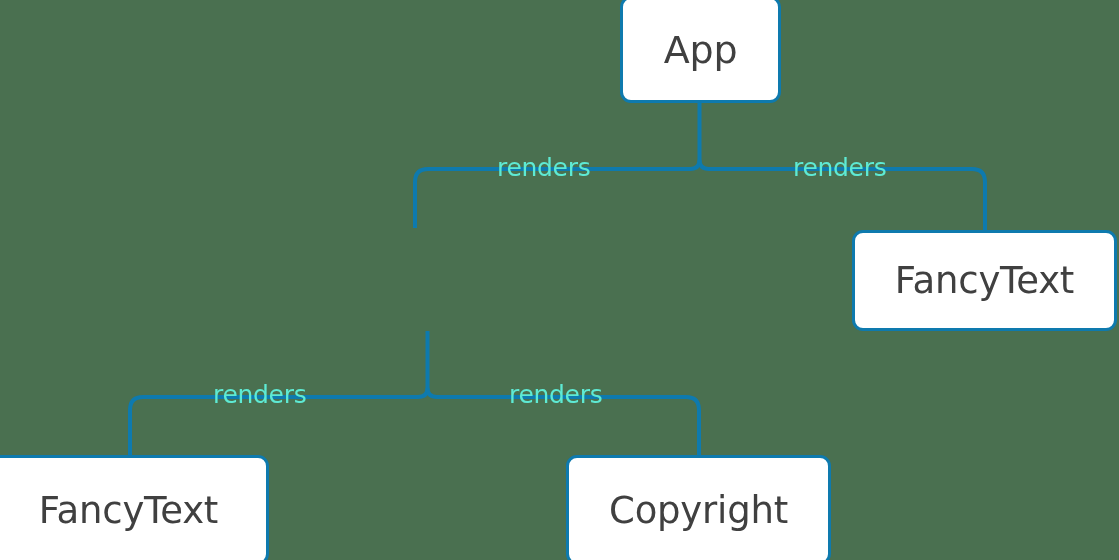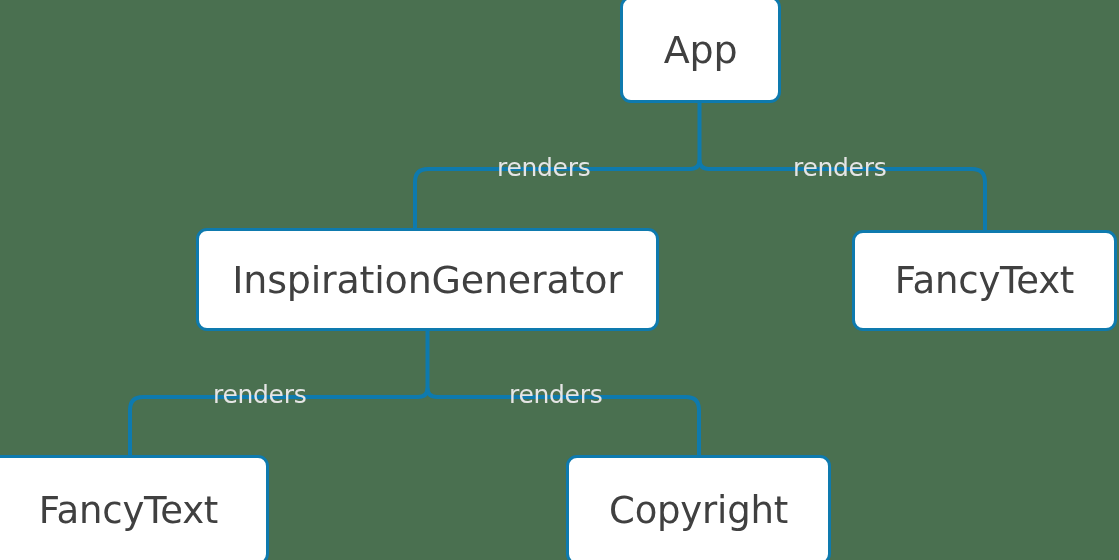--- a/index.html
+++ b/index.html
@@ -42,21 +42,21 @@
     font-weight: 400;
     letter-spacing: -0.2px;
     white-space: nowrap;
     line-height: 1;
   }
   .node-label.small-node {
     font-size: 37px;
   }
   .edge-label {
     position: absolute;
-    color: #e5e5e5;
+    color: #5eead4;
     font-size: 25px;
     font-weight: 500;
     white-space: nowrap;
     line-height: 1;
     z-index: 4;
     letter-spacing: -0.3px;
   }
 
   
   #node-app        { left: 620px; top: -4px;  width: 161px; height: 107px; }
@@ -95,23 +95,20 @@
       <path d="M 418 397 L 143 397 Q 130 397 130 410 L 130 456"></path>
 
       <path d="M 437 397 L 686 397 Q 699 397 699 410 L 699 456"></path>
     </g>
   </svg>
 
   <div class="node-box" id="node-app">
     <span class="node-label">App</span>
   </div>
 
-  <div class="node-box" id="node-inspgen">
-    <span class="node-label">InspirationGenerator</span>
-  </div>
 
   <div class="node-box" id="node-fancy-right">
     <span class="node-label small-node">FancyText</span>
   </div>
 
   <div class="node-box" id="node-fancy-left">
     <span class="node-label small-node">FancyText</span>
   </div>
 
   <div class="node-box" id="node-copyright">

